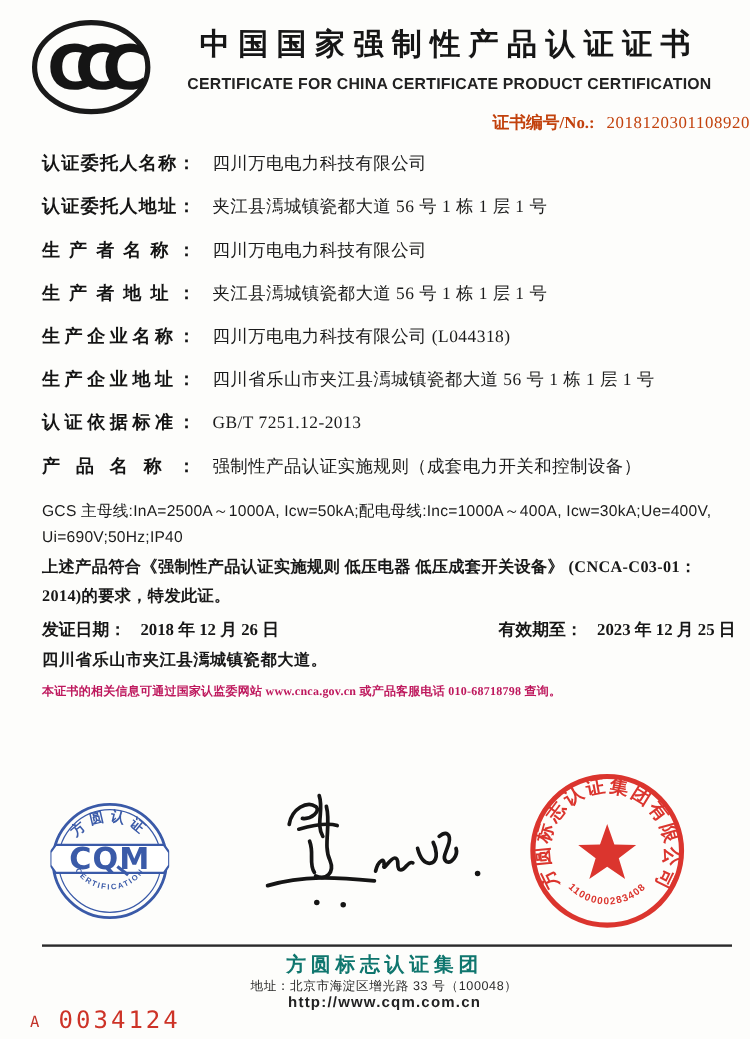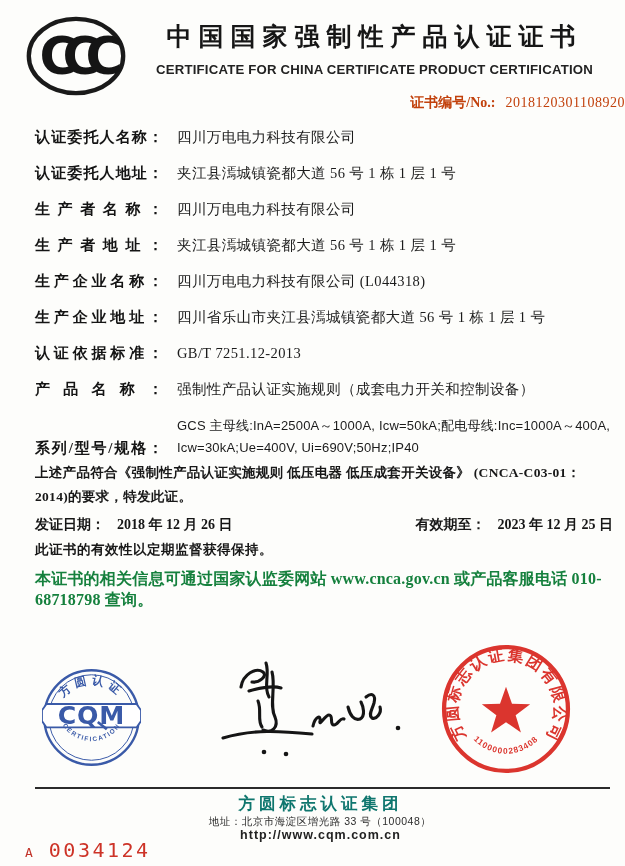--- a/index.html
+++ b/index.html
@@ -48,22 +48,22 @@
     position:absolute; left:35px; right:28px; top:516px;
     display:flex; justify-content:space-between;
     font-size:14px; font-weight:bold; font-family:"Liberation Serif", serif; color:#161616;
   }
   .dates .dlbl{margin-right:12px;}
   .validity{
     position:absolute; left:35px; top:541px; font-size:13.5px; font-weight:bold;
     font-family:"Liberation Serif", serif; color:#181818; letter-spacing:.5px;
   }
   .infonote{
-    position:absolute; left:35px; right:28px; top:569px; font-size:16px; font-weight:bold;
-    font-family:"Liberation Serif", serif; color:#15803d; letter-spacing:.2px;
+    position:absolute; left:35px; right:28px; top:569px; font-size:10px; font-weight:bold;
+    font-family:"Liberation Serif", serif; color:#be185d; letter-spacing:.2px;
   }
   
   .cqm-logo{position:absolute; left:42px; top:667px; width:99px; height:101px;}
   .signature{position:absolute; left:213px; top:657px; width:202px; height:112px;}
   .stamp{position:absolute; left:440px; top:642px; width:132px; height:134px; opacity:.93;}
   
   .footer-rule{position:absolute; left:35px; right:31px; top:787px; border-top:2.5px solid #2b2b2b;}
   .footer-org{
     position:absolute; left:0; right:0; top:793px; text-align:center;
     font-size:16.5px; font-weight:bold; letter-spacing:4px; color:#0f766e;
@@ -133,37 +133,36 @@
     </div>
     <div class="frow">
       <span class="flabel">认证依据标准：</span>
       <span class="fvalue">GB/T 7251.12-2013</span>
     </div>
     <div class="frow">
       <span class="flabel">产品名称：</span>
       <span class="fvalue">强制性产品认证实施规则（成套电力开关和控制设备）</span>
     </div>
     <div class="frow">
-      <span class="flabel">系列/型号/规格：</span>
       <span class="fvalue spec">GCS 主母线:InA=2500A～1000A, Icw=50kA;配电母线:Inc=1000A～400A, Icw=30kA;Ue=400V, Ui=690V;50Hz;IP40</span>
     </div>
   </div>
 
   <div class="statement">上述产品符合《强制性产品认证实施规则 低压电器 低压成套开关设备》 (CNCA-C03-01：2014)的要求，特发此证。</div>
 
   <div class="dates">
     <div>
       <span class="dlbl">发证日期：</span><span>2018 年 12 月 26 日</span>
     </div>
     <div>
       <span class="dlbl">有效期至：</span><span>2023 年 12 月 25 日</span>
     </div>
   </div>
 
-  <div class="validity">此证书的有效性以定期监督获得保持。</div>
+  <div class="validity">四川省乐山市夹江县漹城镇瓷都大道。</div>
   <div class="infonote">本证书的相关信息可通过国家认监委网站 www.cnca.gov.cn 或产品客服电话 010-68718798 查询。</div>
 
   <svg class="cqm-logo" viewBox="0 0 110 110">
     <defs>
       <path id="cqmTop" d="M 16,57 A 39,39 0 0 1 94,57"></path>
       <path id="cqmBottom" d="M 18,52 A 38,38 0 0 0 92,52"></path>
     </defs>
     <circle cx="55" cy="55" r="52.5" fill="none" stroke="#3a5aa8" stroke-width="2.6"></circle>
     <circle cx="55" cy="55" r="47.5" fill="none" stroke="#3a5aa8" stroke-width="1.1"></circle>
     <text font-size="13" font-weight="bold" fill="#3a5aa8" letter-spacing="5">

